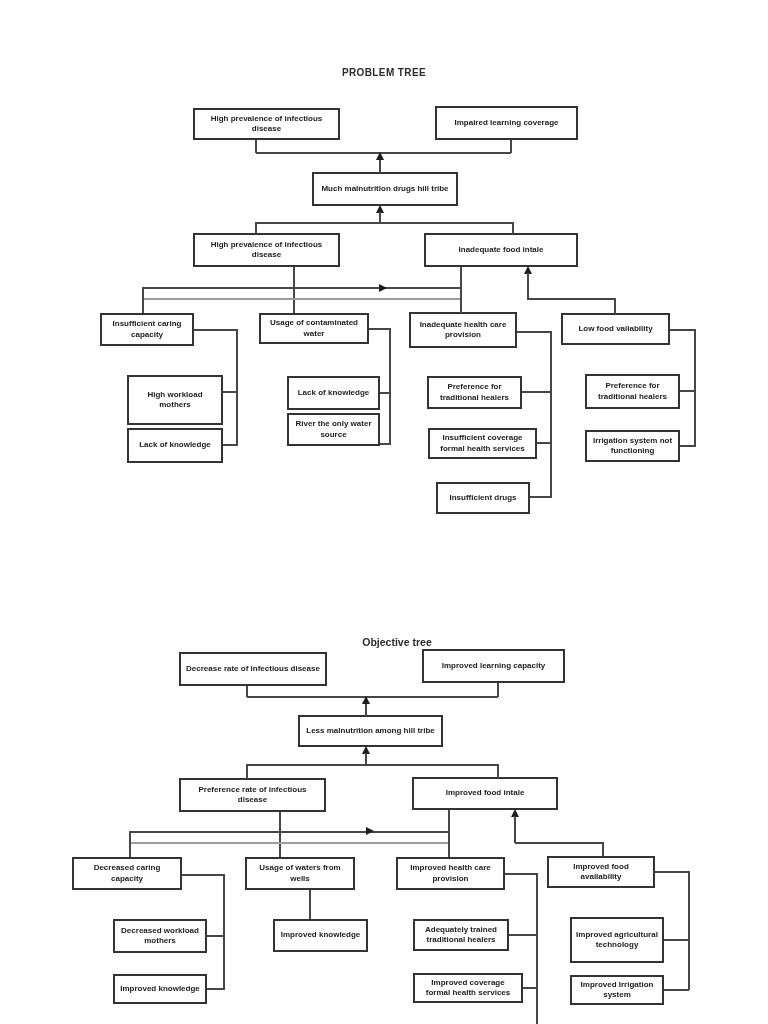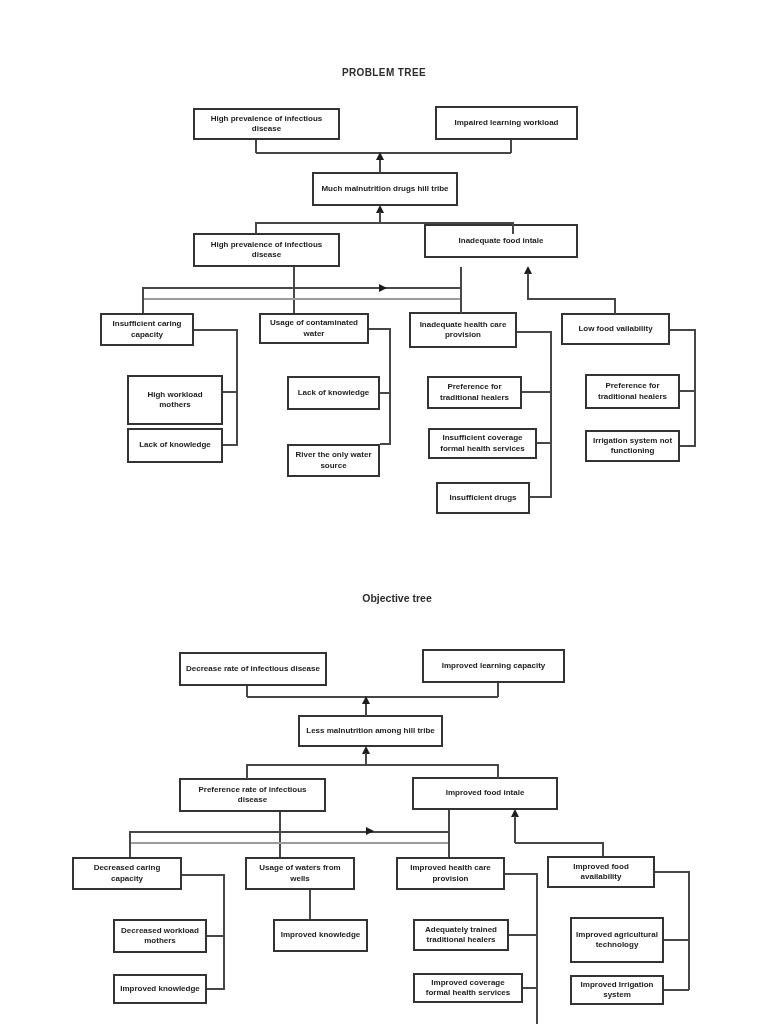--- a/index.html
+++ b/index.html
@@ -1,52 +1,52 @@
 <!DOCTYPE html>
 <html><head>
 <meta charset="utf-8">
 <style>
   html,body{margin:0;padding:0;background:#ffffff;}
   .page{position:relative;width:768px;height:1024px;background:#ffffff;overflow:hidden;
         font-family:"Liberation Sans",sans-serif;}
   .tree-title{position:absolute;text-align:center;color:#2b2b2b;font-weight:700;}
   .t-problem{left:314px;top:67px;width:140px;font-size:10px;letter-spacing:.4px;}
-  .t-objective{left:327px;top:592px;width:140px;font-size:10.5px;}
+  .t-objective{left:327px;top:636px;width:140px;font-size:10.5px;}
   .nd{position:absolute;box-sizing:border-box;border:2px solid #333333;background:#ffffff;
       display:flex;align-items:center;justify-content:center;text-align:center;
       font-size:8px;font-weight:700;color:#1c1c1c;line-height:1.3;padding:1px 3px;}
   .hl{position:absolute;height:2px;background:#474747;}
   .vl{position:absolute;width:2px;background:#474747;}
   .hl.faint{background:#9c9c9c;}
   .arr-up{position:absolute;width:0;height:0;border-left:4px solid transparent;
           border-right:4px solid transparent;border-bottom:8px solid #1d1d1d;}
   .arr-right{position:absolute;width:0;height:0;border-top:4px solid transparent;
           border-bottom:4px solid transparent;border-left:8px solid #1d1d1d;}
 </style>
 </head>
 <body>
 
 <div class="page">
 
   <div>
     <div class="tree-title t-problem">PROBLEM TREE</div>
 
     <div class="nd" style="left:193px;top:108px;width:147px;height:32px">High prevalence of infectious disease</div>
-    <div class="nd" style="left:435px;top:106px;width:143px;height:34px">Impaired learning workload</div>
+    <div class="nd" style="left:435px;top:106px;width:143px;height:34px">Impaired learning coverage</div>
     <div class="nd" style="left:312px;top:172px;width:146px;height:34px">Much malnutrition drugs hill tribe</div>
     <div class="nd" style="left:193px;top:233px;width:147px;height:34px">High prevalence of infectious disease</div>
-    <div class="nd" style="left:424px;top:224px;width:154px;height:34px">Inadequate food intale</div>
+    <div class="nd" style="left:424px;top:233px;width:154px;height:34px">Inadequate food intale</div>
     <div class="nd" style="left:100px;top:313px;width:94px;height:33px">Insufficient caring capacity</div>
     <div class="nd" style="left:259px;top:313px;width:110px;height:31px">Usage of contaminated water</div>
     <div class="nd" style="left:409px;top:312px;width:108px;height:36px">Inadequate health care provision</div>
     <div class="nd" style="left:561px;top:313px;width:109px;height:32px">Low food vailability</div>
     <div class="nd" style="left:127px;top:375px;width:96px;height:50px">High workload mothers</div>
     <div class="nd" style="left:127px;top:428px;width:96px;height:35px">Lack of knowledge</div>
     <div class="nd" style="left:287px;top:376px;width:93px;height:34px">Lack of knowledge</div>
-    <div class="nd" style="left:287px;top:444px;width:93px;height:33px">River the only water source</div>
+    <div class="nd" style="left:287px;top:413px;width:93px;height:33px">River the only water source</div>
     <div class="nd" style="left:427px;top:376px;width:95px;height:33px">Preference for traditional healers</div>
     <div class="nd" style="left:428px;top:428px;width:109px;height:31px">Insufficient coverage formal health services</div>
     <div class="nd" style="left:436px;top:482px;width:94px;height:32px">Insufficient drugs</div>
     <div class="nd" style="left:585px;top:374px;width:95px;height:35px">Preference for traditional healers</div>
     <div class="nd" style="left:585px;top:430px;width:95px;height:32px">Irrigation system not functioning</div>
 
     <div class="vl" style="left:255px;top:140px;height:13px"></div>
     <div class="vl" style="left:510px;top:140px;height:13px"></div>
     <div class="hl" style="left:256px;top:152px;width:255px"></div>
     <div class="arr-up" style="left:376px;top:152px"></div>

